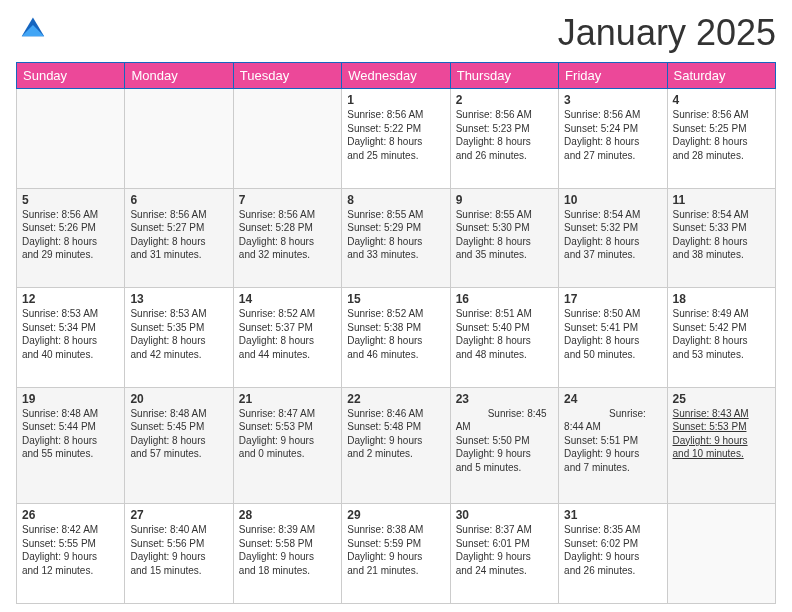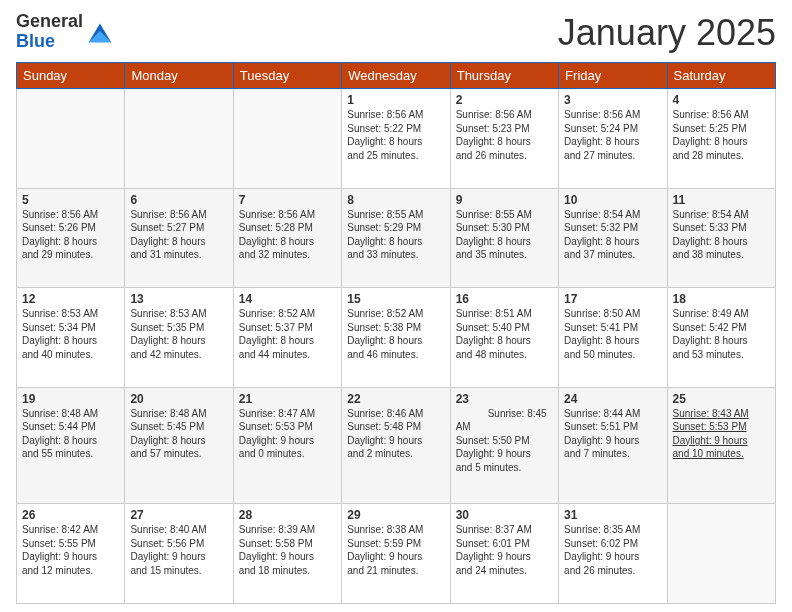--- a/index.html
+++ b/index.html
@@ -60,21 +60,21 @@
       color: #555;
     }
     .calendar {
       flex: 1;
       border: 1px solid #ccc;
       border-collapse: collapse;
       width: 100%;
       table-layout: fixed;
     }
     .calendar th {
-      background: #c2410c;
+      background: #ec4899;
       color: #fff;
       text-align: left;
       padding: 5px 6px;
       font-size: 13px;
       font-weight: normal;
       border: 1px solid #1565c0;
     }
     .calendar td {
       vertical-align: top;
       padding: 4px 5px;
@@ -100,24 +100,20 @@
     .empty {
       background: #f9f9f9 !important;
     }
   </style>
 </head>
 <body>
 
 <div class="page">
   <div class="header">
     <div class="logo">
-      <div class="logo-text">
-        <span class="logo-general">General</span>
-        <span class="logo-blue">Blue</span>
-      </div>
       <svg class="logo-icon" viewBox="0 0 30 30" xmlns="http://www.w3.org/2000/svg">
         <polygon points="4,26 16,6 28,26" fill="#1565c0"></polygon>
         <polygon points="4,26 16,14 28,26" fill="#42a5f5"></polygon>
       </svg>
     </div>
     <div class="title-block">
       <div class="month-title">January 2025</div>
     </div>
   </div>
 
@@ -229,21 +225,21 @@
 Daylight: 9 hours
 and 0 minutes.</span></td>
           <td><span class="day-num">22</span><span class="day-info" style="white-space: pre-line;">Sunrise: 8:46 AM
 Sunset: 5:48 PM
 Daylight: 9 hours
 and 2 minutes.</span></td>
           <td><span class="day-num">23</span><span class="day-info" style="white-space: pre-line; margin-left: 32px;">Sunrise: 8:45 AM
 Sunset: 5:50 PM
 Daylight: 9 hours
 and 5 minutes.</span></td>
-          <td><span class="day-num">24</span><span class="day-info" style="white-space: pre-line;">Sunrise: 8:44 AM
+          <td><span class="day-num">24</span><span class="day-info" style="white-space: pre-line; margin-left: 45px;">Sunrise: 8:44 AM
 Sunset: 5:51 PM
 Daylight: 9 hours
 and 7 minutes.</span></td>
           <td><span class="day-num">25</span><span class="day-info" style="white-space: pre-line; text-decoration: underline;">Sunrise: 8:43 AM
 Sunset: 5:53 PM
 Daylight: 9 hours
 and 10 minutes.</span></td>
         </tr>
         <tr>
           <td><span class="day-num">26</span><span class="day-info" style="white-space: pre-line;">Sunrise: 8:42 AM

